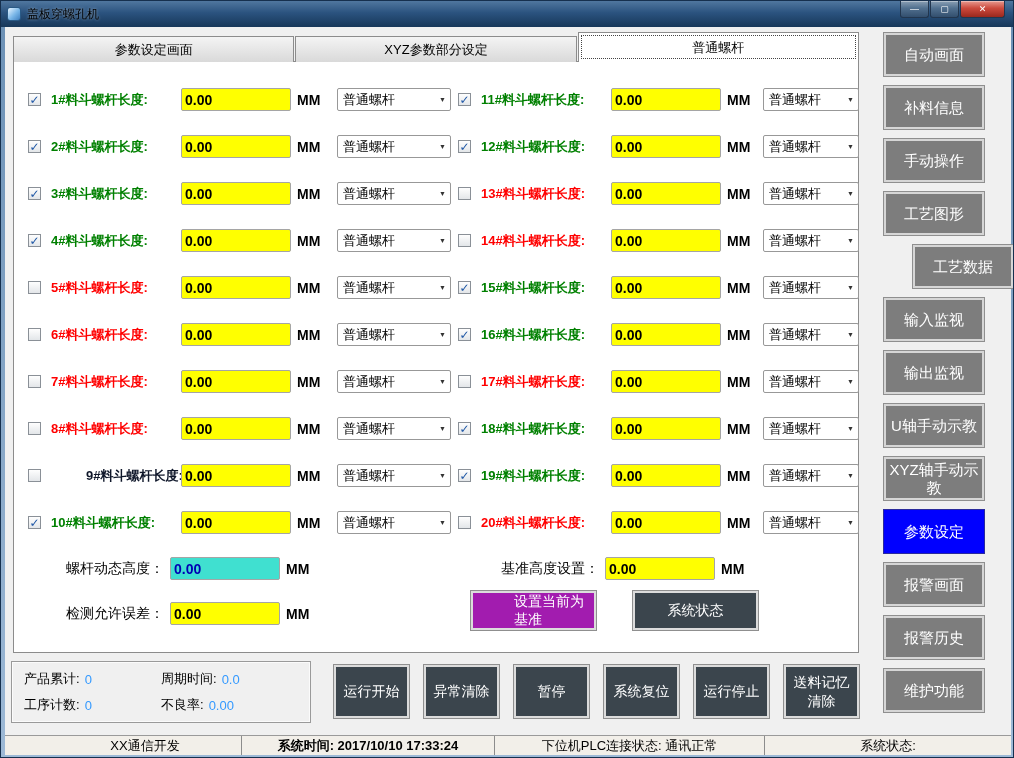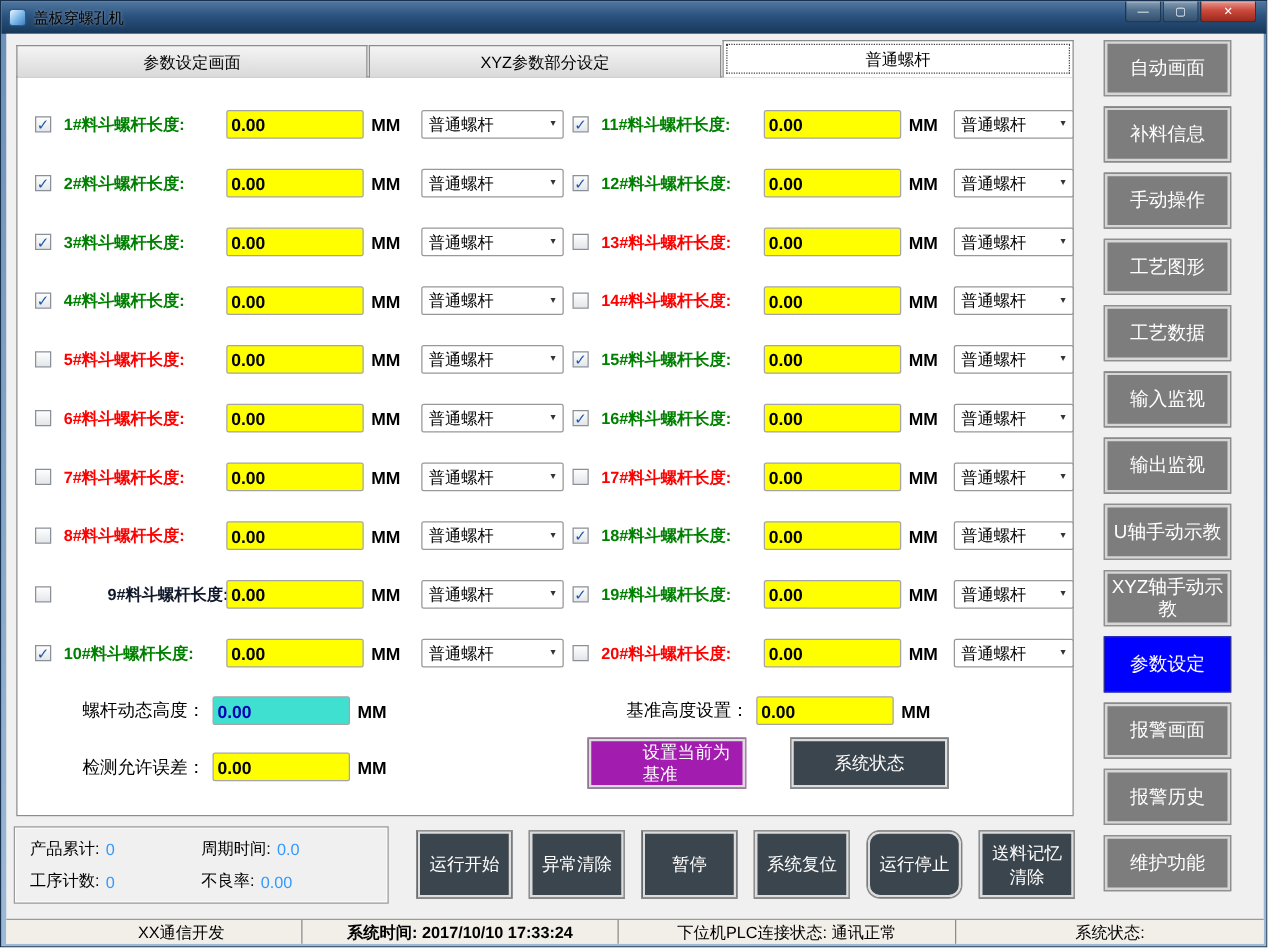--- a/index.html
+++ b/index.html
@@ -340,29 +340,29 @@
         <div class="stat">
           <span class="sl">不良率:</span>
           <span class="sv" style="color: rgb(51, 153, 255);">0.00</span>
         </div>
       </div>
     <div id="ctrlrow">
         <div class="dbtn" style="left: 328px; background: rgb(59, 69, 77);">运行开始</div>
         <div class="dbtn" style="left: 418px; background: rgb(59, 69, 77);">异常清除</div>
         <div class="dbtn" style="left: 508px; background: rgb(59, 69, 77);">暂停</div>
         <div class="dbtn" style="left: 598px; background: rgb(59, 69, 77);">系统复位</div>
-        <div class="dbtn" style="left: 688px; background: rgb(59, 69, 77); border-radius: 11px;">运行停止</div>
+        <div class="dbtn" style="left: 688px; background: rgb(59, 69, 77);">运行停止</div>
         <div class="dbtn" style="left: 778px; background: rgb(59, 69, 77);">送料记忆清除</div>
       </div>
     <div class="sidebar" id="sidebar">
         <div class="sbtn" style="top: 5px;">自动画面</div>
         <div class="sbtn" style="top: 58px;">补料信息</div>
         <div class="sbtn" style="top: 111px;">手动操作</div>
         <div class="sbtn" style="top: 164px;">工艺图形</div>
-        <div class="sbtn" style="top: 217px;">工艺数据</div>
+        <div class="sbtn" style="top: 217px; margin-left: 29px;">工艺数据</div>
         <div class="sbtn" style="top: 270px;">输入监视</div>
         <div class="sbtn" style="top: 323px;">输出监视</div>
         <div class="sbtn" style="top: 376px;">U轴手动示教</div>
         <div class="sbtn" style="top: 429px;">XYZ轴手动示教</div>
         <div class="sbtn active" style="top: 482px; background: rgb(0, 0, 255);">参数设定</div>
         <div class="sbtn" style="top: 535px;">报警画面</div>
         <div class="sbtn" style="top: 588px;">报警历史</div>
         <div class="sbtn" style="top: 641px;">维护功能</div>
       </div>
     <div class="statusbar" id="statusbar">

